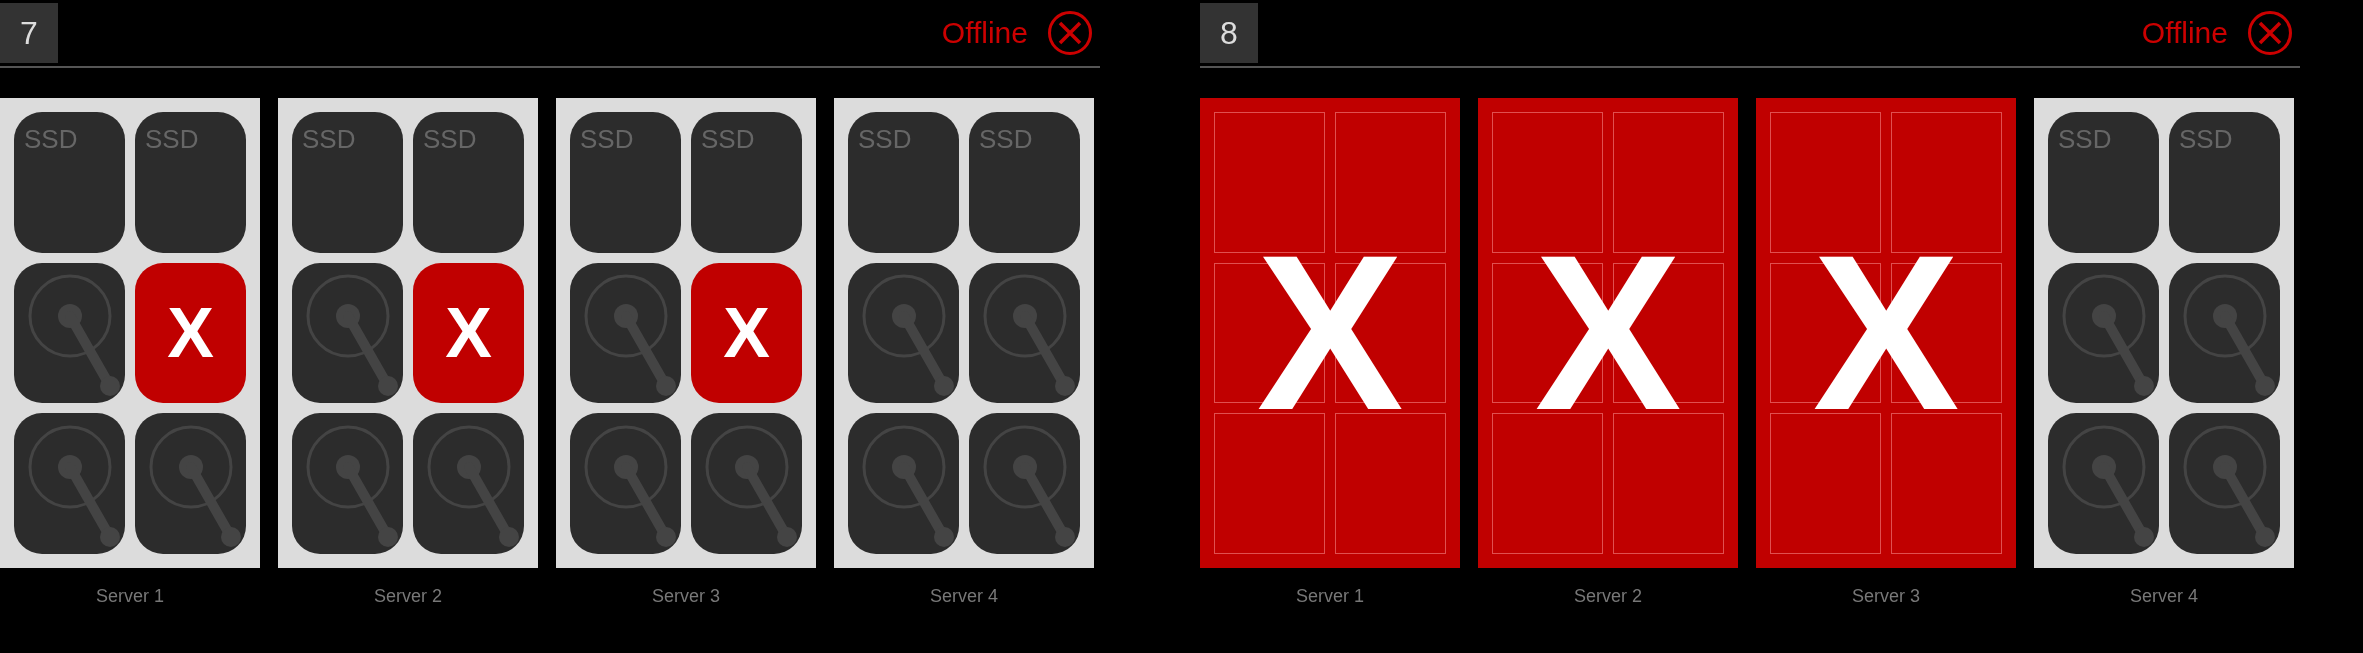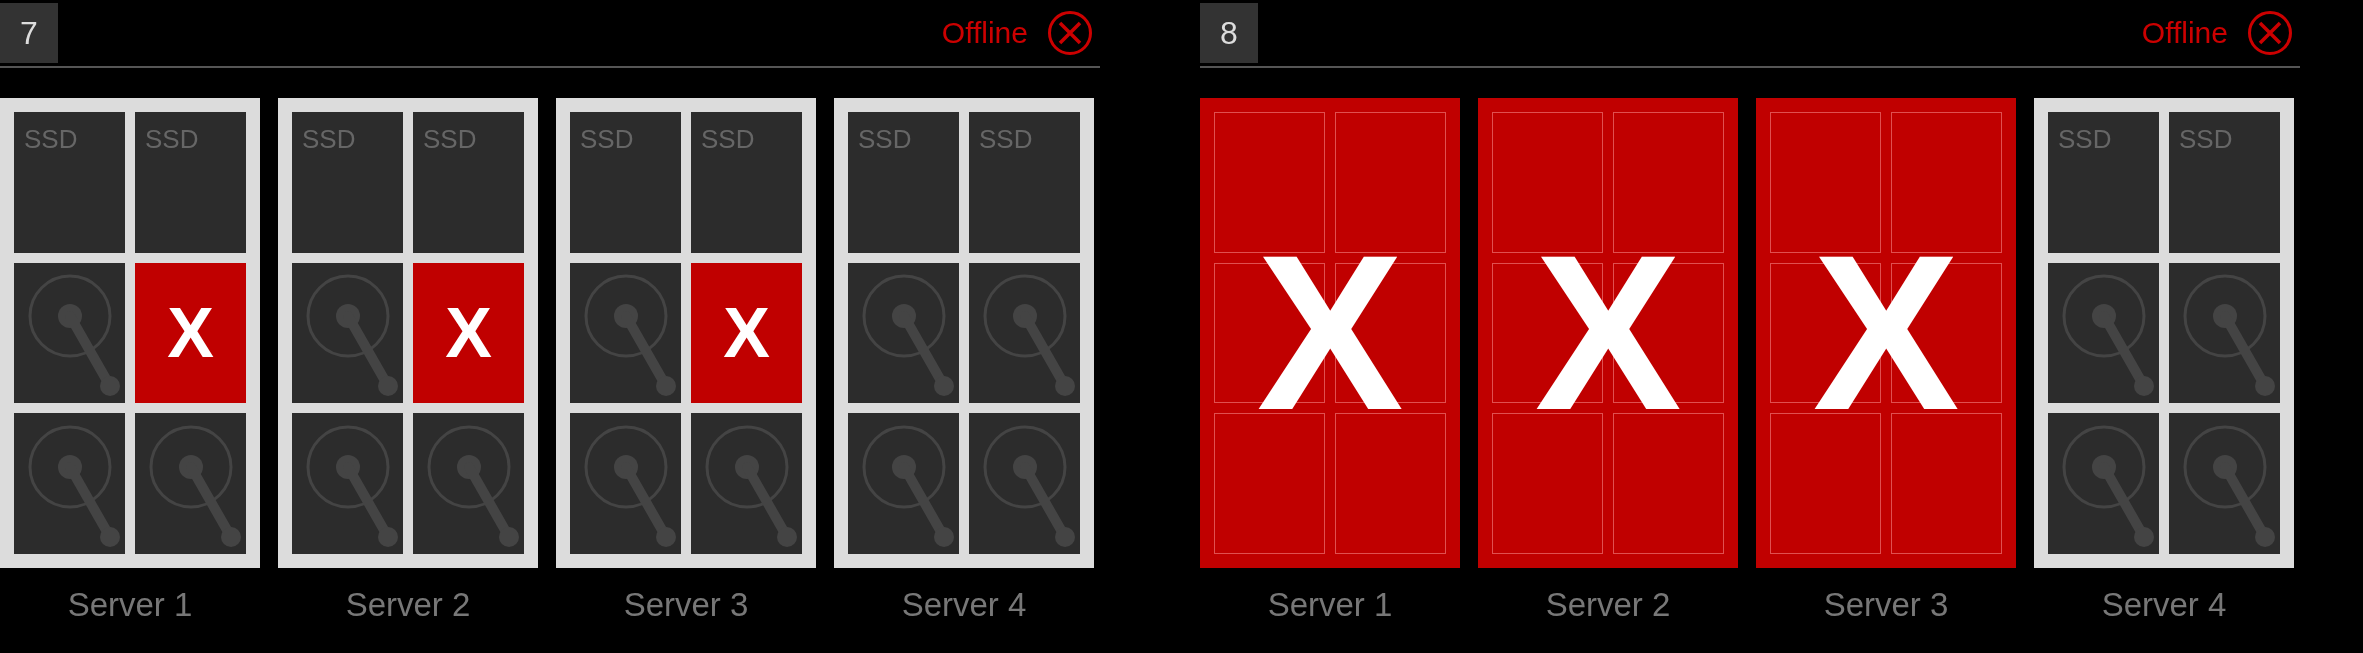--- a/index.html
+++ b/index.html
@@ -109,20 +109,21 @@
       grid-template-rows: 1fr 1fr 1fr;
       gap: 10px;
       height: 100%;
     }
     .drive {
       background: #2c2c2c;
       position: relative;
       display: flex;
       align-items: flex-start;
       justify-content: flex-start;
+      border-radius: 28px;
     }
     .drive.ssd {
       align-items: flex-start;
       padding: 12px 0 0 10px;
     }
     .ssd-label {
       color: #666;
       font-size: 26px;
       font-weight: 400;
     }
@@ -138,21 +139,21 @@
       justify-content: center;
     }
     .drive.failed .drive-x {
       color: #fff;
       font-size: 70px;
       font-weight: 700;
       line-height: 1;
     }
     .server-label {
       color: #777;
-      font-size: 33px;
+      font-size: 18px;
       font-weight: 300;
     }
   </style>
 </head>
 <body>
 
 <div class="container">
   <div class="panel">
     <div class="panel-header">
       <div class="badge">7</div>

